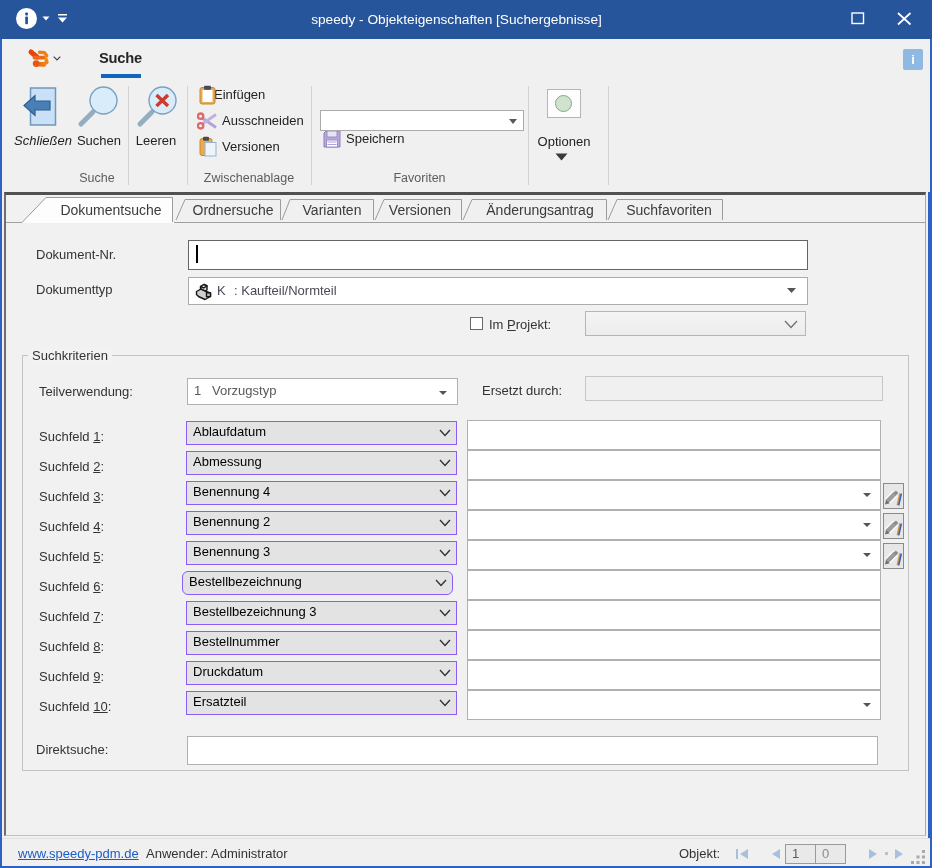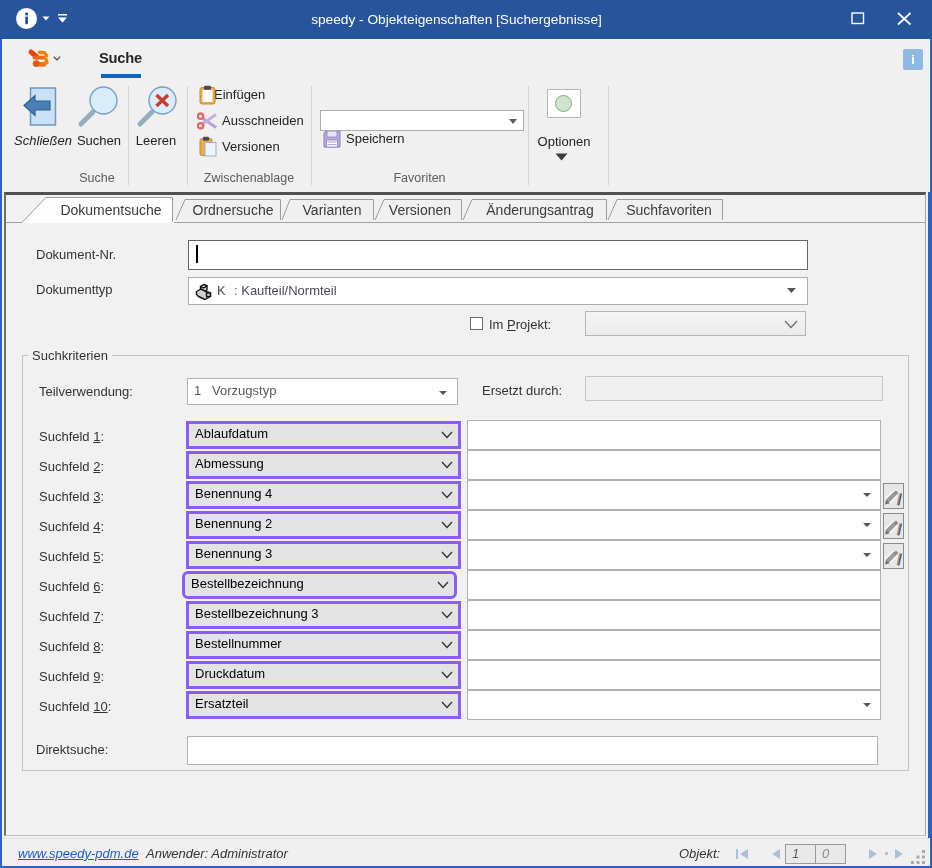--- a/index.html
+++ b/index.html
@@ -14,21 +14,21 @@
   
   #ribbon{left:2px;top:39px;width:928px;height:153px;background:#f0f0f0;}
   .sep{position:absolute;width:1px;background:#d3d3d3;top:47px;height:99px;}
   .grplabel{position:absolute;top:132px;height:16px;color:#5c5c5c;font-size:12.5px;text-align:center;}
   .bigbtn{position:absolute;top:44px;width:66px;height:90px;text-align:center;color:#232323;}
   .smallrow{position:absolute;height:24px;line-height:24px;color:#232323;}
   
   #frame{left:4px;top:192px;width:922px;height:644px;background:#f1f1f2;border-top:3px solid #515151;border-left:2px solid #6f6f6f;border-right:1px solid #a9a9a9;border-bottom:1px solid #c0c0c0;}
   .lbl{position:absolute;font-size:13px;color:#333;}
   .tb{position:absolute;background:#fff;border:1px solid #b1b1b1;}
-  .cb{position:absolute;background:#e3e3e3;border:3px solid #8b5cf6;font-size:13px;color:#000;}
+  .cb{position:absolute;background:#e3e3e3;border:1px solid #8b5cf6;font-size:13px;color:#000;}
   u{text-decoration:underline;}
 </style>
 </head>
 <body>
 <div id="win">
   <div class="abs" id="titlebar">
     <div class="abs" style="left:16px;top:8px;width:21px;height:21px;border-radius:50%;background:#fff;"></div>
     <svg class="abs" style="left:16px;top:8px;" width="21" height="21">
       <rect x="9.3" y="4.6" width="2.6" height="2.8" rx="0.7" fill="#1d4e91"></rect>
       <rect x="9.3" y="8.6" width="2.6" height="7.6" rx="0.7" fill="#1d4e91"></rect>
@@ -340,21 +340,21 @@
       </svg>
     </div>
   <div class="tb" style="left:467px;top:690px;width:412px;height:28px;">
       <svg style="position:absolute;left:395px;top:12px;" width="8" height="4">
         <path d="M0 0 L8 0 L4 4 Z" fill="#555"></path>
       </svg>
     </div>
   <div class="lbl" style="left:36px;top:742px;">Direktsuche:</div>
   <div class="tb" style="left:187px;top:736px;width:689px;height:27px;"></div>
 
-  <div class="abs" id="statusbar" style="left:2px;top:838px;width:928px;height:28px;background:#f0f0f0;border-top:1px solid #e0e0e0;font-style:italic;">
+  <div class="abs" id="statusbar" style="left:2px;top:838px;width:928px;height:28px;background:#f0f0f0;border-top:1px solid #e0e0e0;">
     <div class="abs" style="left:16px;top:7px;color:#1a5cc8;text-decoration:underline;">www.speedy-pdm.de</div>
     <div class="abs" style="left:144px;top:7px;color:#333;">Anwender: Administrator</div>
     <div class="abs" style="left:677px;top:7px;color:#333;">Objekt:</div>
     <svg class="abs" style="left:734px;top:10px;" width="14" height="10">
       <path d="M1 0 L1 10" stroke="#a8c0dc" stroke-width="2"></path>
       <path d="M12 0 L4 5 L12 10 Z" fill="#a8c0dc"></path>
     </svg>
     <svg class="abs" style="left:769px;top:10px;" width="10" height="10">
       <path d="M9 0 L1 5 L9 10 Z" fill="#a8c0dc"></path>
     </svg>

